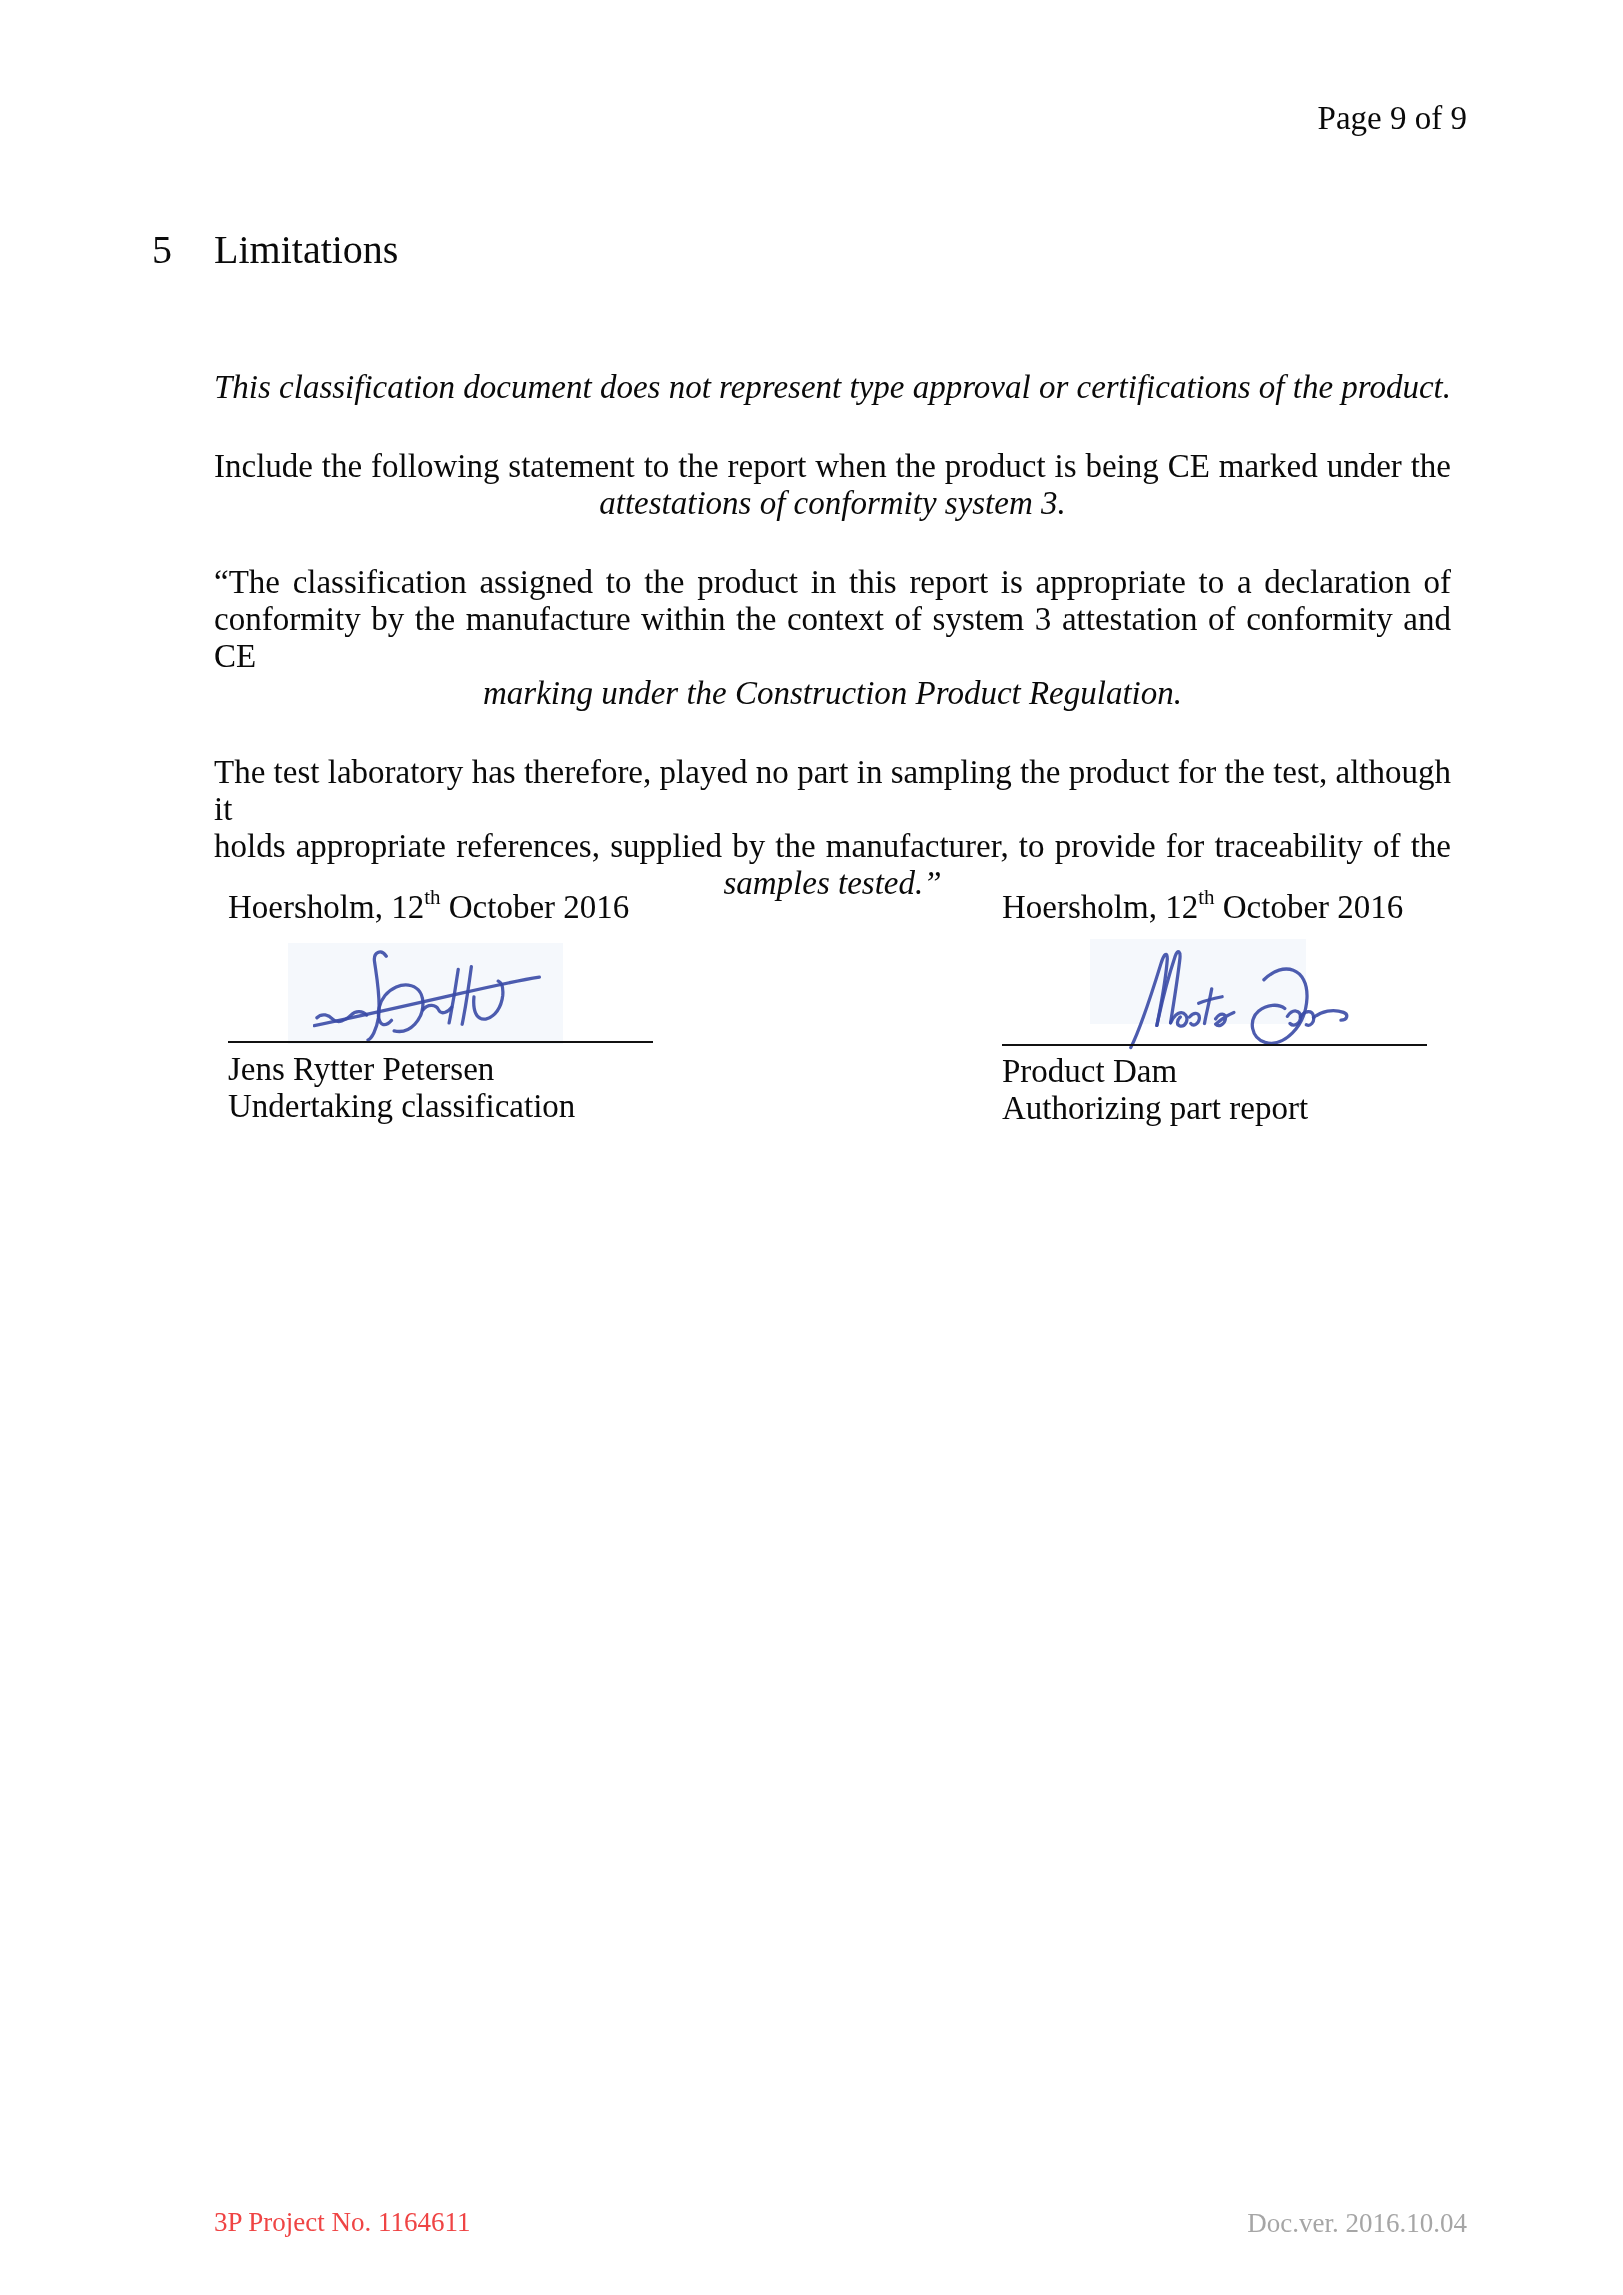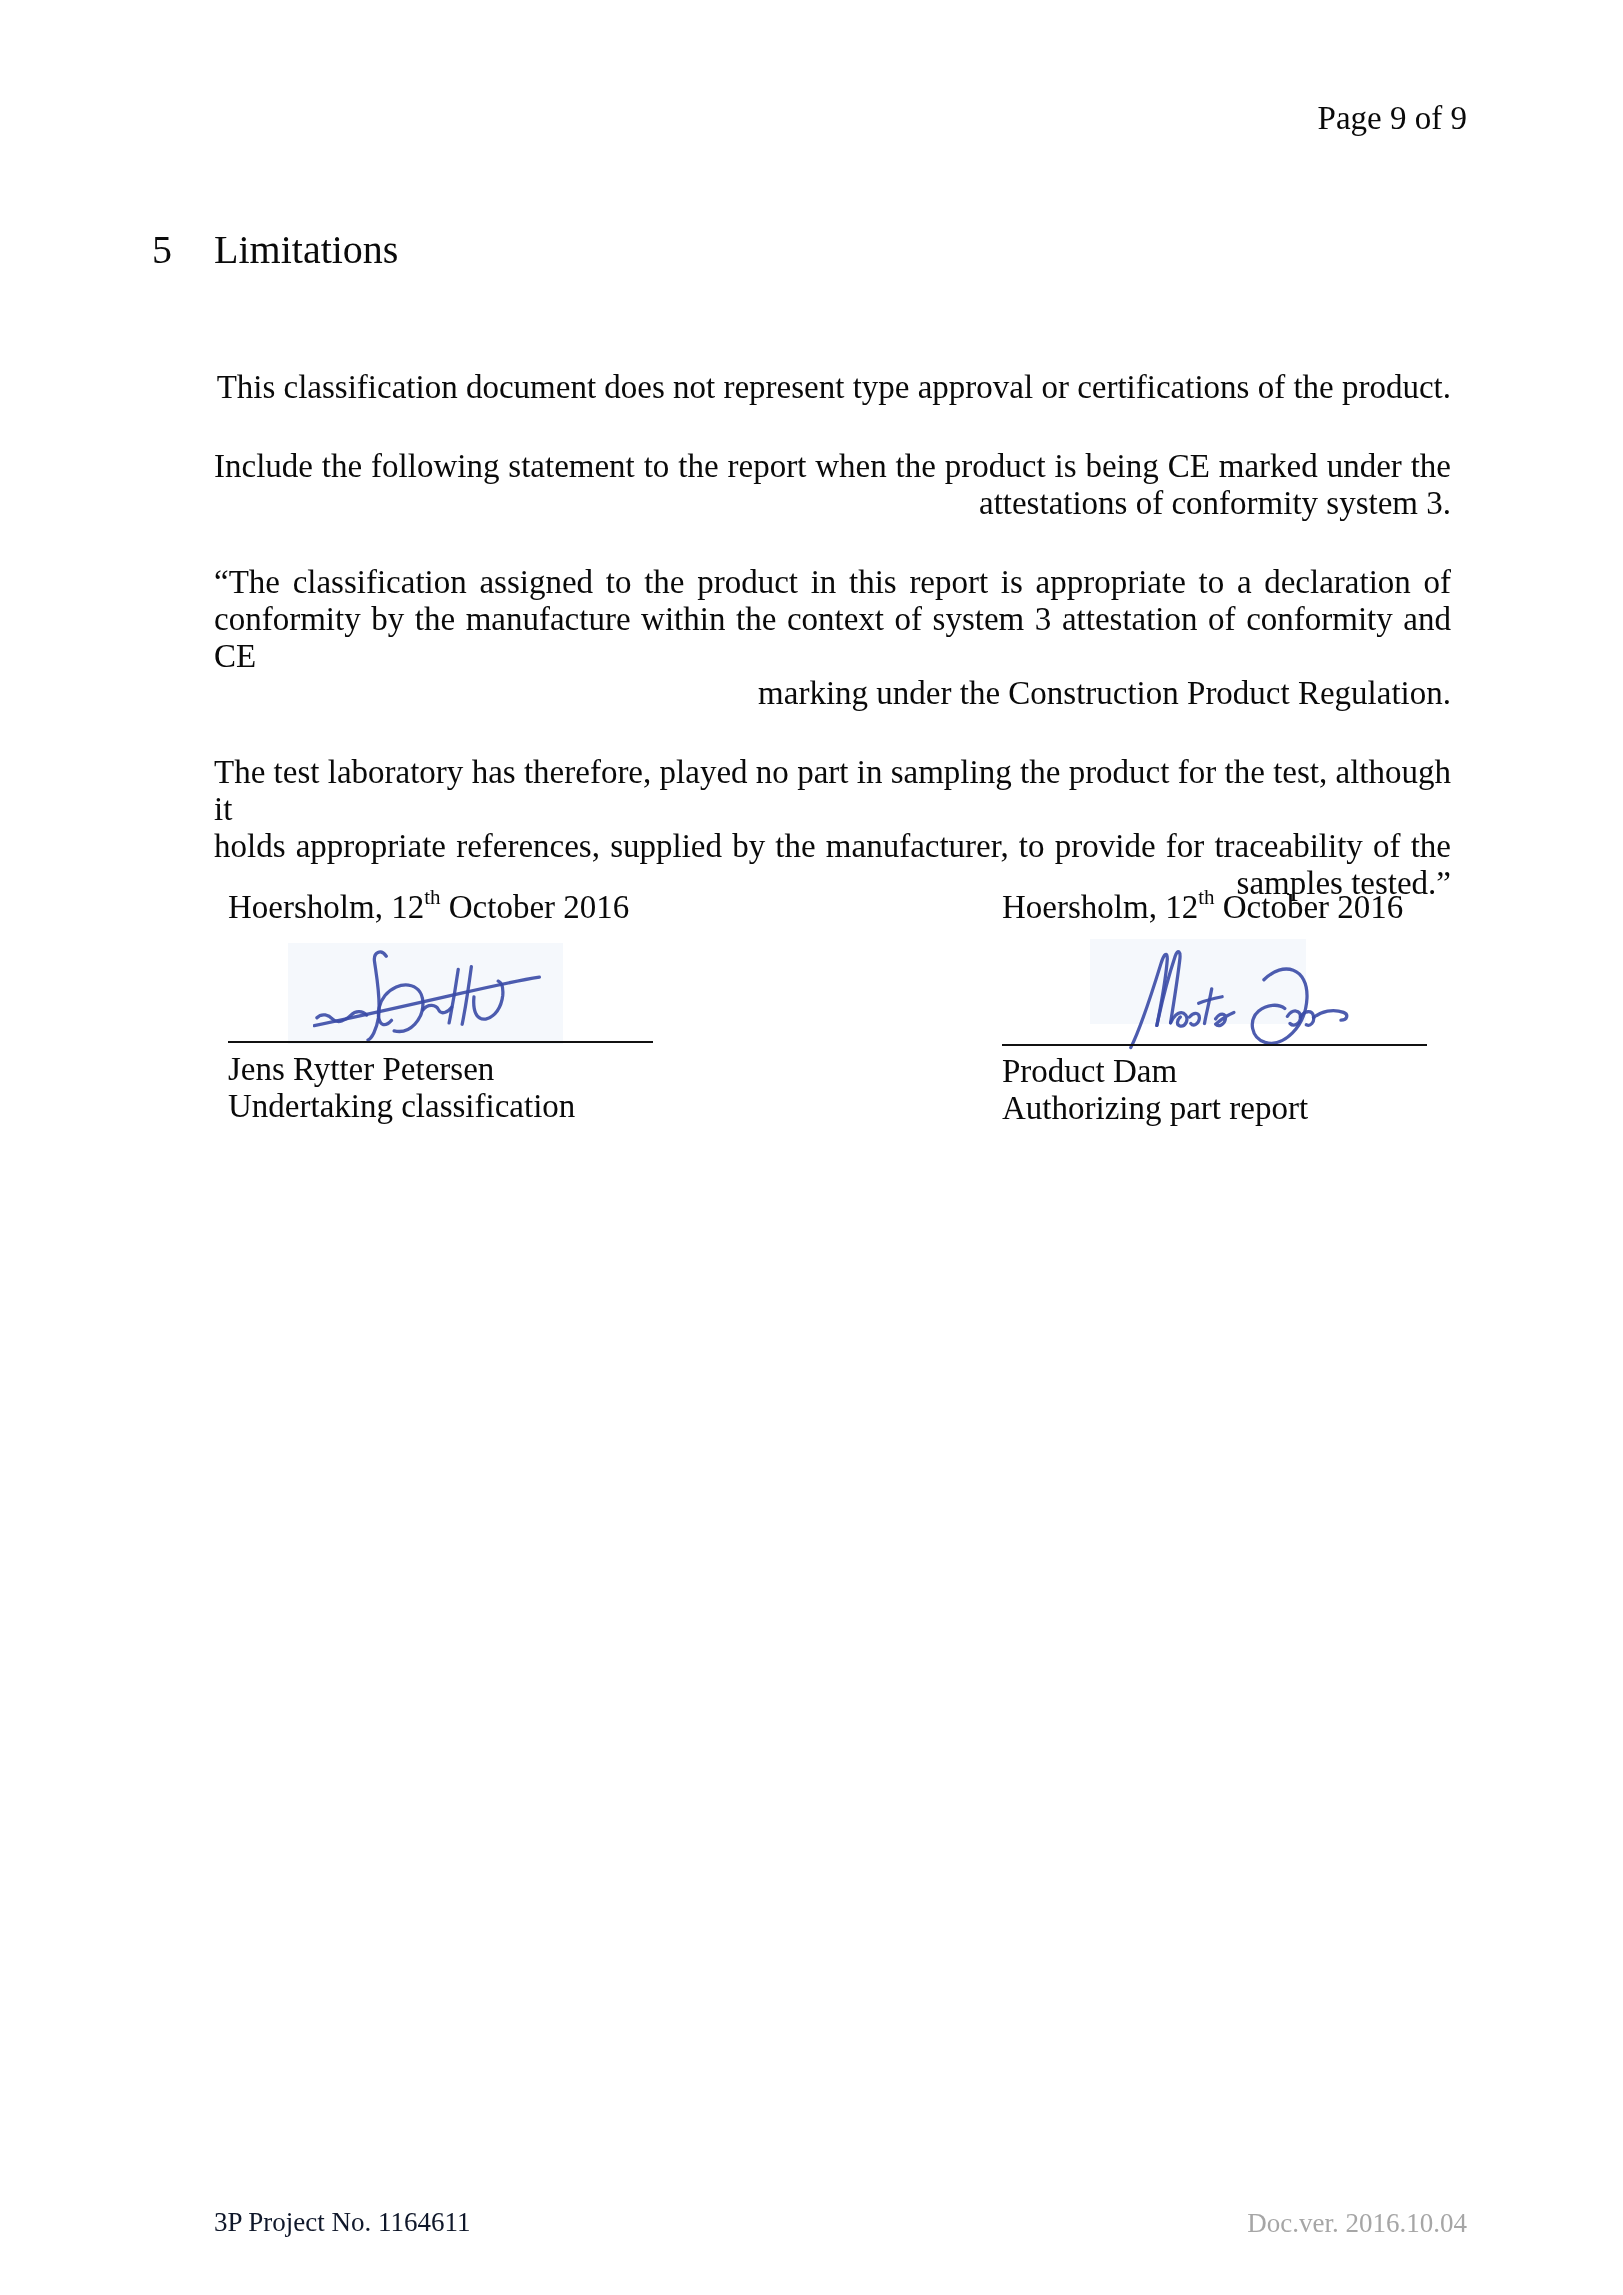--- a/index.html
+++ b/index.html
@@ -53,21 +53,21 @@
   }
   .para { margin: 0 0 42px 0; padding: 0; }
   .line {
     display: block;
     line-height: 37px;
   }
   .just {
     text-align: justify;
     text-align-last: justify;
   }
-  .last { text-align: right; white-space: nowrap; }
+  .last { text-align: center; white-space: nowrap; font-style: italic; }
 
   
   .date {
     position: absolute;
     top: 853px;
     font-size: 33px;
     line-height: 37px;
     white-space: nowrap;
   }
   .date sup {
@@ -119,21 +119,21 @@
   .name-right { left: 1002px; top: 1017px; }
   .role-right { left: 1002px; top: 1054px; }
 
   
   .footer-left {
     position: absolute;
     left: 214px;
     top: 2171px;
     font-size: 27px;
     line-height: 31px;
-    color: #0f172a;
+    color: #ef4444;
   }
   .footer-right {
     position: absolute;
     right: 156px;
     top: 2172px;
     font-size: 27px;
     line-height: 31px;
     color: var(--muted, #a6a6a6);
   }
 </style>

